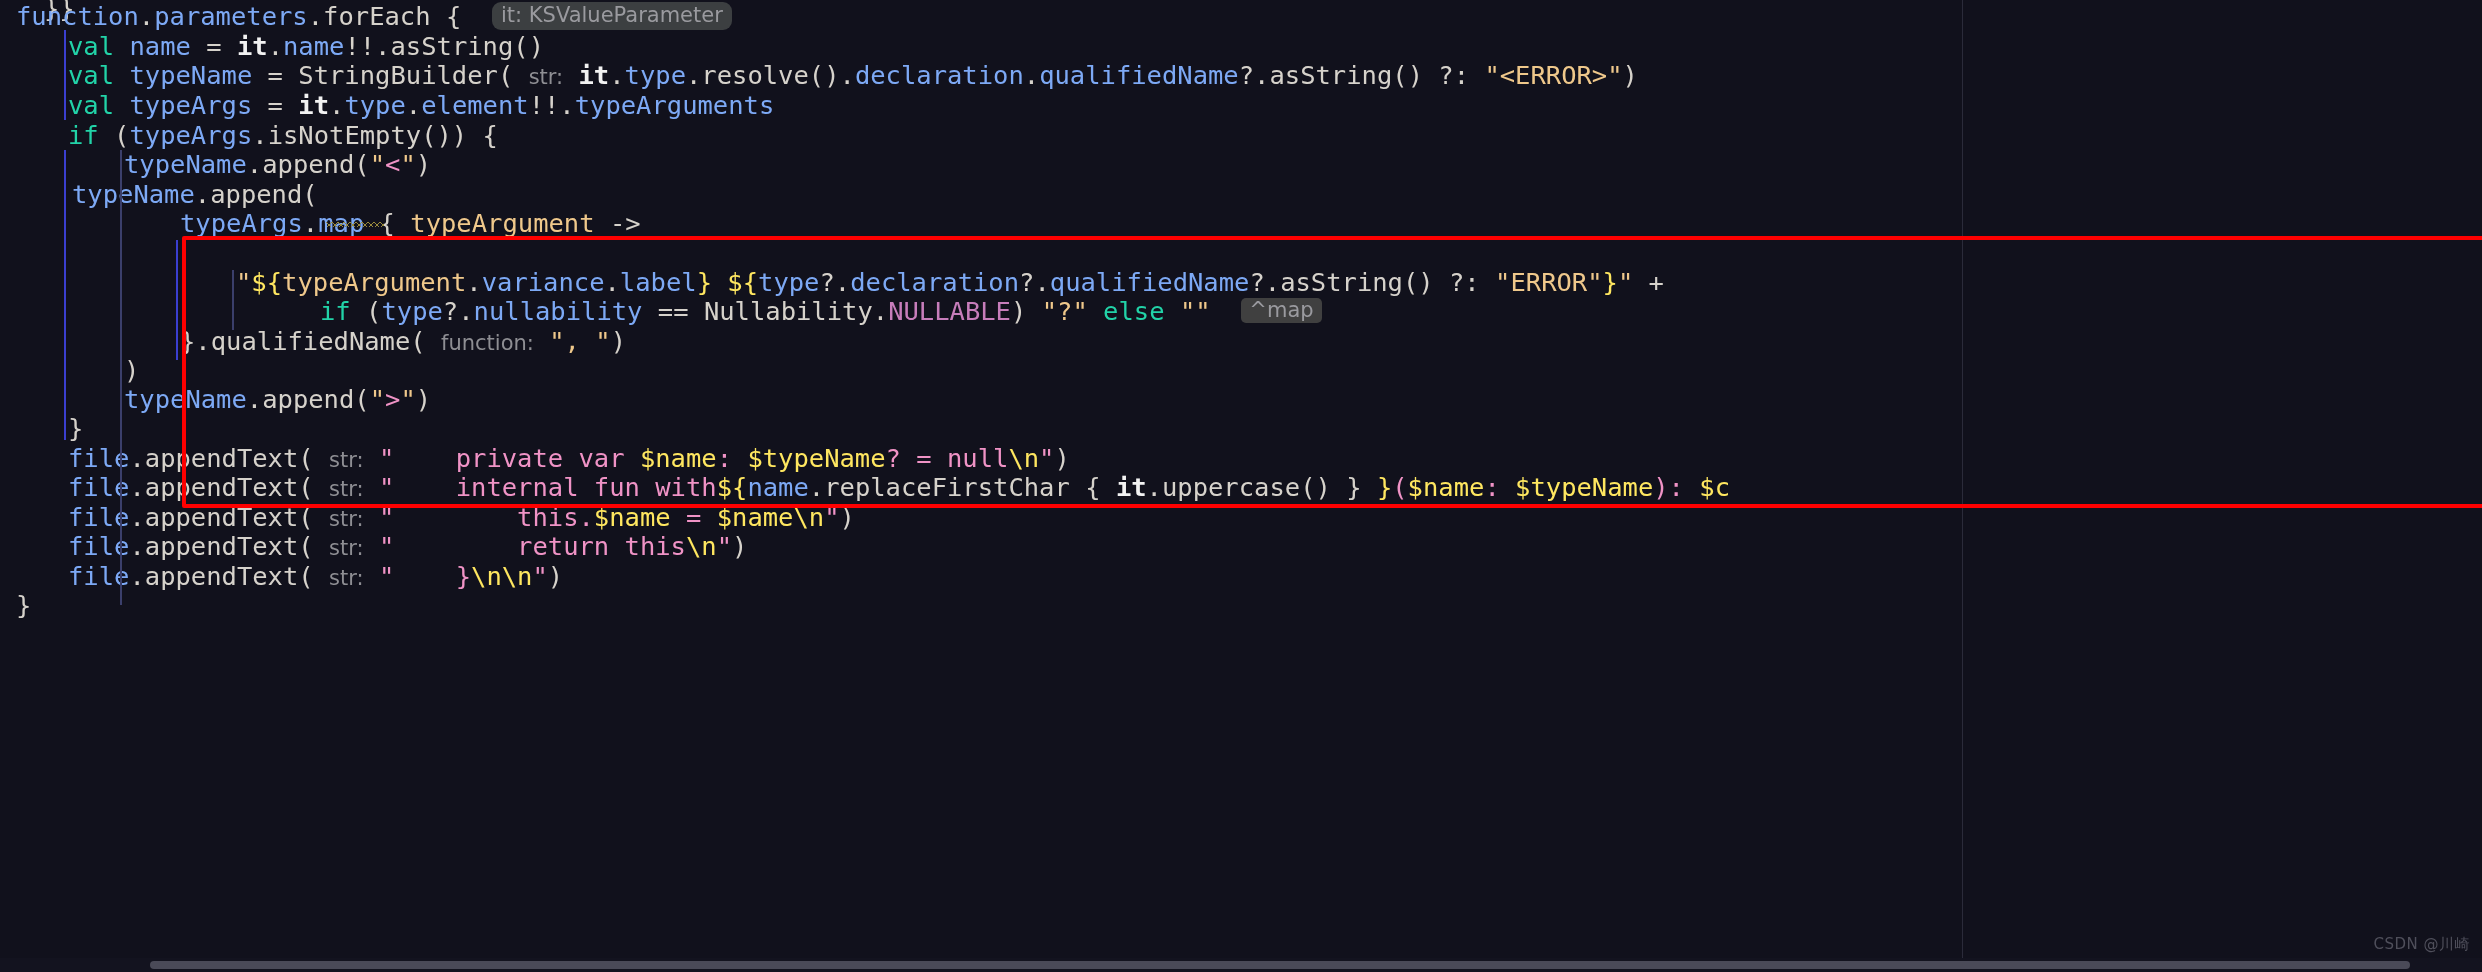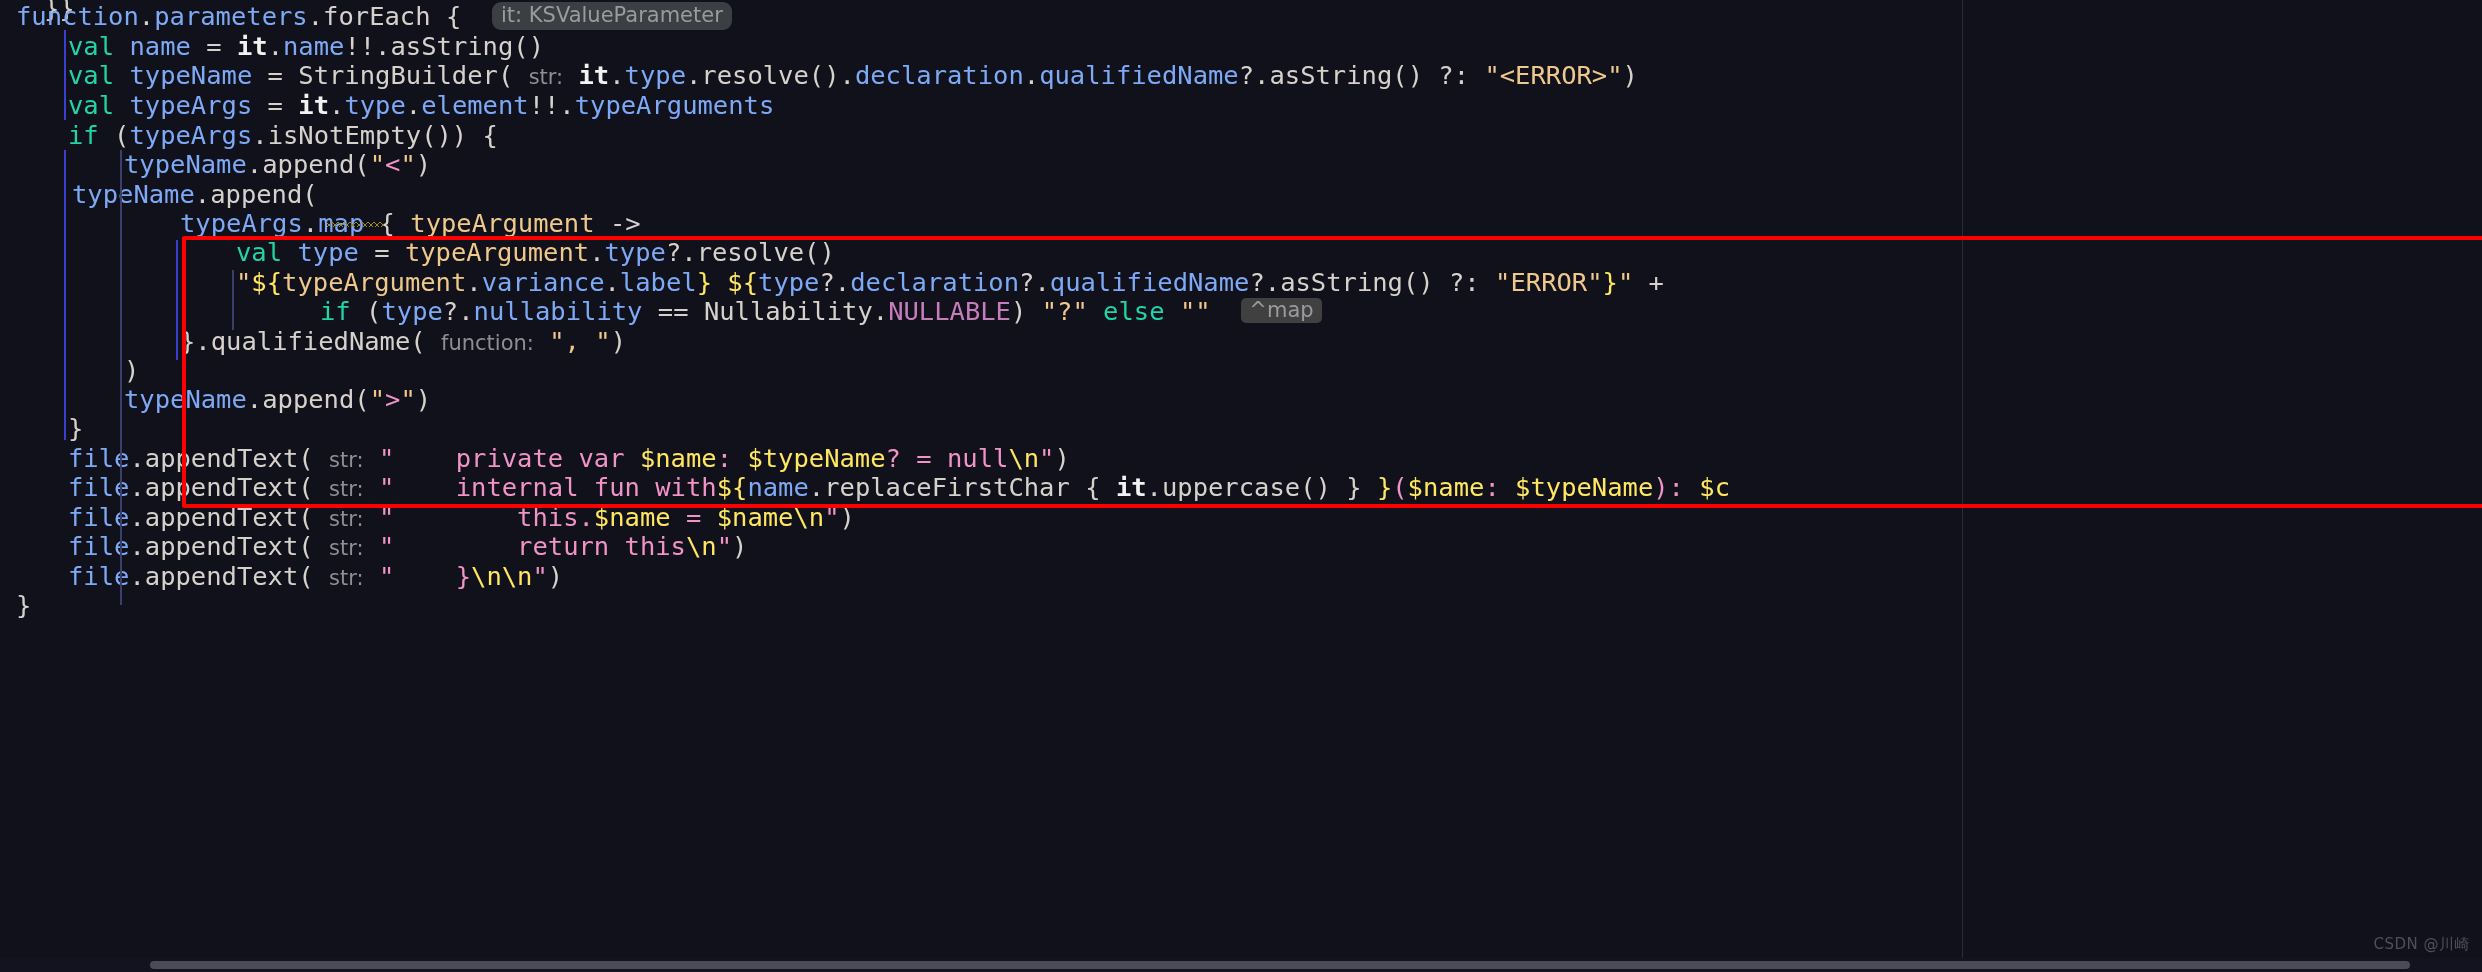--- a/index.html
+++ b/index.html
@@ -163,21 +163,20 @@
   <div id="code-surface">
       <div class="code-line" style="top: -6px; padding-left: 44px;"><span class="plain">}}</span></div>
       <div class="code-line" style="top: 2px; padding-left: 16px;"><span class="ident">function</span><span class="plain">.</span><span class="ident">parameters</span><span class="plain">.</span><span class="plain">forEach</span><span class="plain"> {</span><span class="plain">  </span><span class="hint-chip">it: KSValueParameter</span></div>
       <div class="code-line" style="top: 32px; padding-left: 68px;"><span class="kw">val</span><span class="plain"> </span><span class="ident">name</span><span class="plain"> = </span><span class="itkw">it</span><span class="plain">.</span><span class="ident">name</span><span class="plain">!!.</span><span class="plain">asString</span><span class="plain">()</span></div>
       <div class="code-line" style="top: 61px; padding-left: 68px;"><span class="kw">val</span><span class="plain"> </span><span class="ident">typeName</span><span class="plain"> = </span><span class="plain">StringBuilder</span><span class="plain">( </span><span class="hint">str:</span><span class="plain"> </span><span class="itkw">it</span><span class="plain">.</span><span class="ident">type</span><span class="plain">.</span><span class="plain">resolve</span><span class="plain">().</span><span class="ident">declaration</span><span class="plain">.</span><span class="ident">qualifiedName</span><span class="plain">?.</span><span class="plain">asString</span><span class="plain">() </span><span class="plain">?: </span><span class="str">"&lt;ERROR&gt;"</span><span class="plain">)</span></div>
       <div class="code-line" style="top: 91px; padding-left: 68px;"><span class="kw">val</span><span class="plain"> </span><span class="ident">typeArgs</span><span class="plain"> = </span><span class="itkw">it</span><span class="plain">.</span><span class="ident">type</span><span class="plain">.</span><span class="ident">element</span><span class="plain">!!.</span><span class="ident">typeArguments</span></div>
       <div class="code-line" style="top: 121px; padding-left: 68px;"><span class="kw">if</span><span class="plain"> (</span><span class="ident">typeArgs</span><span class="plain">.</span><span class="plain">isNotEmpty</span><span class="plain">()) {</span></div>
       <div class="code-line" style="top: 150px; padding-left: 124px;"><span class="ident">typeName</span><span class="plain">.</span><span class="plain">append</span><span class="plain">(</span><span class="str">"</span><span class="strpk">&lt;</span><span class="str">"</span><span class="plain">)</span></div>
       <div class="code-line" style="top: 180px; padding-left: 72px;"><span class="ident">typeName</span><span class="plain">.</span><span class="plain">append</span><span class="plain">(</span></div>
       <div class="code-line" style="top: 209px; padding-left: 180px;"><span class="ident">typeArgs</span><span class="plain">.</span><span class="ident dotted-under">map</span><span class="plain"> { </span><span class="str">typeArgument</span><span class="plain"> -&gt;</span></div>
-      <div class="code-line" style="top: 238px; padding-left: 236px;"><span class="kw">val</span><span class="plain"> </span><span class="ident">type</span><span class="plain"> = </span><span class="str">typeArgument</span><span class="plain">.</span><span class="ident">type</span><span class="plain">?.</span><span class="plain">resolve</span><span class="plain">()</span></div>
       <div class="code-line" style="top: 268px; padding-left: 236px;"><span class="str">"</span><span class="tmpl">${</span><span class="str">typeArgument</span><span class="plain">.</span><span class="ident">variance</span><span class="plain">.</span><span class="ident">label</span><span class="tmpl">}</span><span class="str"> </span><span class="tmpl">${</span><span class="ident">type</span><span class="plain">?.</span><span class="ident">declaration</span><span class="plain">?.</span><span class="ident">qualifiedName</span><span class="plain">?.</span><span class="plain">asString</span><span class="plain">() </span><span class="plain">?: </span><span class="str">"ERROR"</span><span class="tmpl">}</span><span class="str">"</span><span class="plain"> +</span></div>
       <div class="code-line" style="top: 297px; padding-left: 320px;"><span class="kw">if</span><span class="plain"> (</span><span class="ident">type</span><span class="plain">?.</span><span class="ident">nullability</span><span class="plain"> == </span><span class="plain">Nullability</span><span class="plain">.</span><span class="const">NULLABLE</span><span class="plain">) </span><span class="str">"?"</span><span class="plain"> </span><span class="kw">else</span><span class="plain"> </span><span class="str">""</span><span class="plain">  </span><span class="hint-chip-small">^map</span></div>
       <div class="code-line" style="top: 327px; padding-left: 180px;"><span class="plain">}</span><span class="plain">.</span><span class="plain">qualifiedName</span><span class="plain">( </span><span class="hint">function:</span><span class="plain"> </span><span class="str">", "</span><span class="plain">)</span></div>
       <div class="code-line" style="top: 356px; padding-left: 124px;"><span class="plain">)</span></div>
       <div class="code-line" style="top: 385px; padding-left: 124px;"><span class="ident">typeName</span><span class="plain">.</span><span class="plain">append</span><span class="plain">(</span><span class="str">"</span><span class="strpk">&gt;</span><span class="str">"</span><span class="plain">)</span></div>
       <div class="code-line" style="top: 414px; padding-left: 68px;"><span class="plain">}</span></div>
       <div class="code-line" style="top: 444px; padding-left: 68px;"><span class="ident">file</span><span class="plain">.</span><span class="plain">appendText</span><span class="plain">( </span><span class="hint">str:</span><span class="plain"> </span><span class="strpk">"    </span><span class="strpk">private var </span><span class="tmpl">$name</span><span class="strpk">: </span><span class="tmpl">$typeName</span><span class="strpk">? = null</span><span class="tmpl">\n</span><span class="strpk">"</span><span class="plain">)</span></div>
       <div class="code-line" style="top: 473px; padding-left: 68px;"><span class="ident">file</span><span class="plain">.</span><span class="plain">appendText</span><span class="plain">( </span><span class="hint">str:</span><span class="plain"> </span><span class="strpk">"    </span><span class="strpk">internal fun with</span><span class="tmpl">${</span><span class="ident">name</span><span class="plain">.</span><span class="plain">replaceFirstChar</span><span class="plain"> { </span><span class="itkw">it</span><span class="plain">.</span><span class="plain">uppercase</span><span class="plain">() } </span><span class="tmpl">}</span><span class="strpk">(</span><span class="tmpl">$name</span><span class="strpk">: </span><span class="tmpl">$typeName</span><span class="strpk">): </span><span class="tmpl">$c</span></div>
       <div class="code-line" style="top: 503px; padding-left: 68px;"><span class="ident">file</span><span class="plain">.</span><span class="plain">appendText</span><span class="plain">( </span><span class="hint">str:</span><span class="plain"> </span><span class="strpk">"        </span><span class="strpk">this.</span><span class="tmpl">$name</span><span class="strpk"> = </span><span class="tmpl">$name</span><span class="tmpl">\n</span><span class="strpk">"</span><span class="plain">)</span></div>
       <div class="code-line" style="top: 532px; padding-left: 68px;"><span class="ident">file</span><span class="plain">.</span><span class="plain">appendText</span><span class="plain">( </span><span class="hint">str:</span><span class="plain"> </span><span class="strpk">"        </span><span class="strpk">return this</span><span class="tmpl">\n</span><span class="strpk">"</span><span class="plain">)</span></div>

